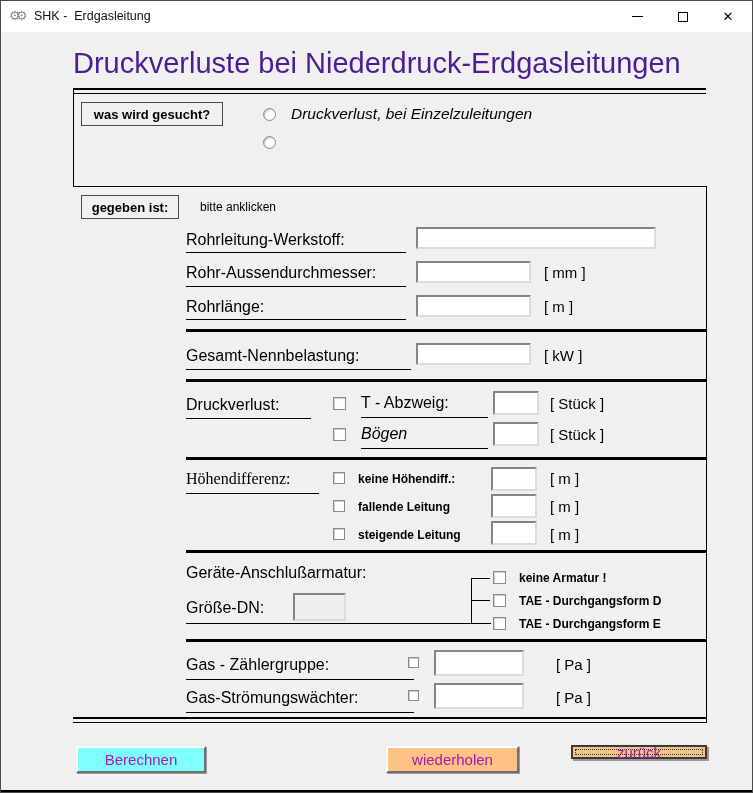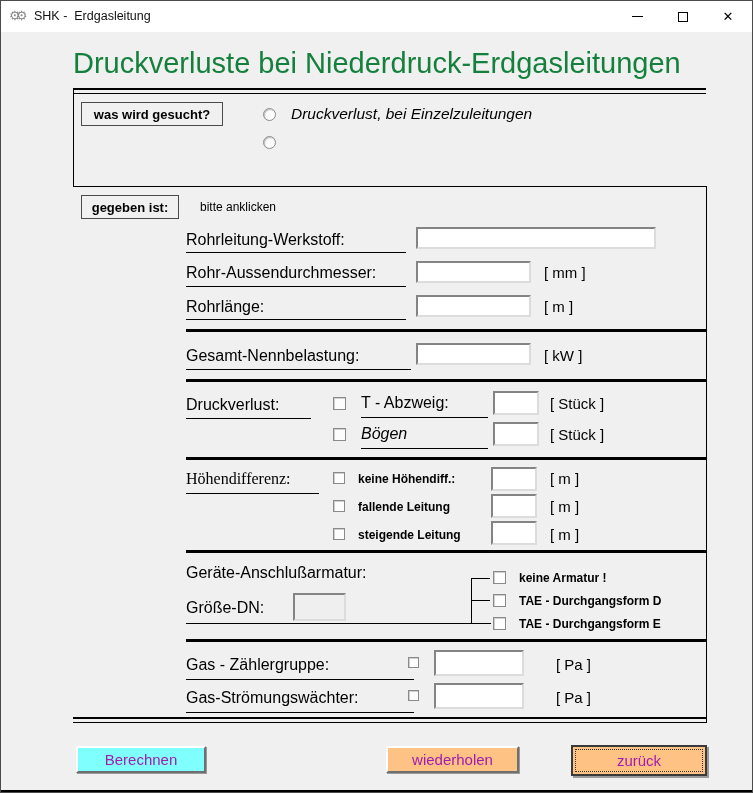--- a/index.html
+++ b/index.html
@@ -14,21 +14,21 @@
               font-size:13px; color:#8a8a8a; letter-spacing:-5px; }
   .title-text { position:absolute; left:33px; top:8px; font-size:12.5px; color:#101010; white-space:pre; }
   .win-btn { position:absolute; top:0; width:46px; height:31px; display:flex;
              align-items:center; justify-content:center; cursor:default; }
   .btn-min { right:92px; } .btn-max { right:46px; } .btn-close { right:1px; }
   .glyph-min { width:11px; height:1px; background:#000; }
   .glyph-max { width:10px; height:10px; border:1px solid #000; }
   .glyph-close { font-family:"DejaVu Sans",sans-serif; font-size:13px; color:#000; }
 
   
-  .heading { position:absolute; left:72px; top:46px; font-size:29px; color:#15803d; white-space:nowrap; }
+  .heading { position:absolute; left:72px; top:46px; font-size:29px; color:#4c1d95; white-space:nowrap; }
 
   
   .ln { position:absolute; background:#000; }
 
   
   .boxlbl { position:absolute; background:#f0f0f0; border:1px solid #4a4a4a;
             font-size:13px; font-weight:bold; color:#000; display:flex;
             align-items:center; justify-content:center; white-space:nowrap; }
   .hint { position:absolute; font-size:12px; color:#000; white-space:nowrap; }
 
@@ -179,16 +179,16 @@
   <div class="unit" style="left:555px;top:655px;">[ Pa ]</div>
 
   <div class="lbl" style="left:185px;top:688px;">Gas-Strömungswächter:</div>
   <div class="ln" style="left:185px;top:711px;width:228px;height:1px;"></div>
   <span class="cb cb11" style="left:407px;top:689px;"></span>
   <input class="inp" style="left: 433px; top: 682px; width: 90px; height: 26px;">
   <div class="unit" style="left:555px;top:688px;">[ Pa ]</div>
 
   <button class="btn btn3d btn-berechnen" style="left:75px;top:745px;width:130px;height:27px;">Berechnen</button>
   <button class="btn btn3d btn-wiederholen" style="left:385px;top:745px;width:133px;height:27px;">wiederholen</button>
-  <button class="btn btn-zurueck" style="left:570px;top:744px;width:136px;height:31px;">zurück</button>
+  <button class="btn btn-zurueck" style="left:570px;top:744px;width:136px;height:14px;">zurück</button>
 
   <div class="ln" style="left:0;top:789px;width:753px;height:2px;"></div>
 </div>
 
 </body></html>

